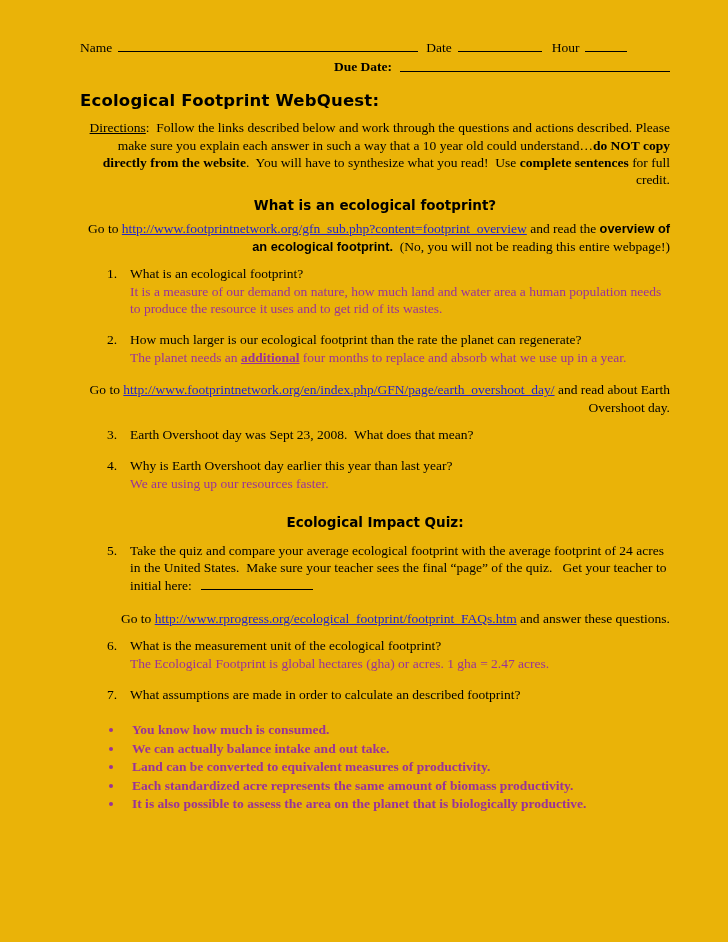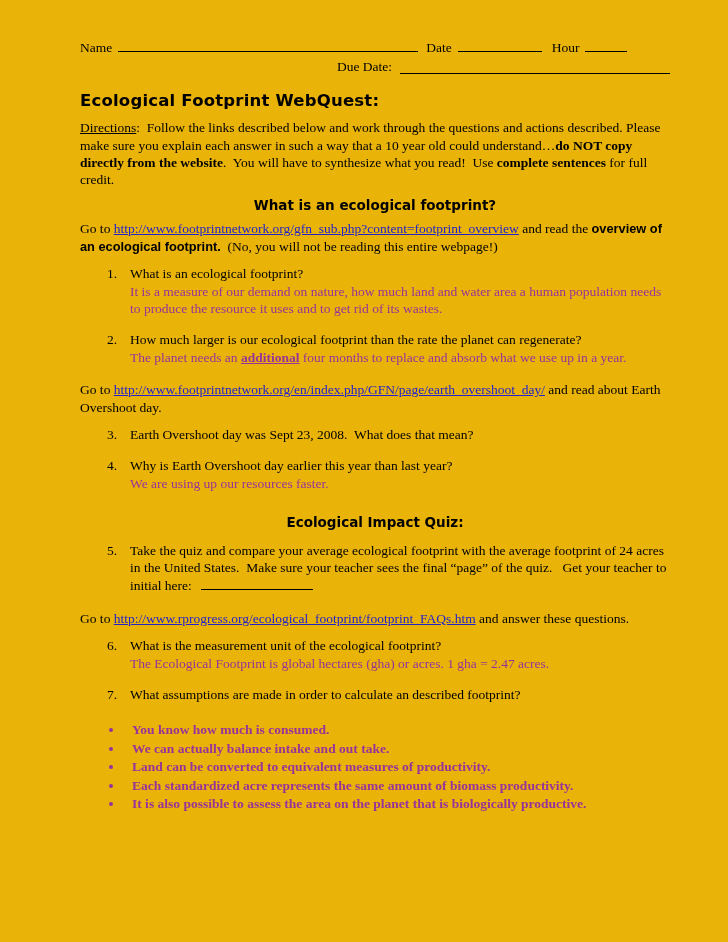--- a/index.html
+++ b/index.html
@@ -10,21 +10,21 @@
     box-sizing:border-box;
     padding:38px 58px 0 80px;
     font-family:"Liberation Serif", serif;
     font-size:13.5px;
     line-height:1.29;
     color:#000;
   }
   .pre { white-space:pre-wrap; }
   
   .hdr1 { display:flex; align-items:baseline; }
-  .hdr2 { display:flex; align-items:center; justify-content:flex-end; margin-top:2px; }
+  .hdr2 { display:flex; align-items:flex-start; justify-content:flex-end; margin-top:2px;font-weight:bold; }
   .blank { display:inline-block; border-bottom:1px solid #000; height:13px; }
   .blank-name { flex:1; margin:0 8px 0 6px; max-width:300px; }
   .blank-date { width:84px; margin:0 10px 0 6px; }
   .blank-hour { width:42px; margin-left:6px; }
   .blank-due  { width:270px; margin-left:8px; }
   .blank-initial { width:112px; margin-left:6px; }
   .lbl { white-space:nowrap; }
   
   .title {
     margin:14px 0 0 0;
@@ -35,21 +35,21 @@
     letter-spacing:.2px;
   }
   .h2 {
     margin:8px 0 0 0;
     text-align:center;
     font-family:"DejaVu Sans", sans-serif;
     font-weight:bold;
     font-size:13.5px;
   }
   .h2.quiz { margin-top:22px; }
-  p.body { margin:8px 0 0 0; }
+  p.body { margin:8px 0 0 0;text-align:right; }
   p.tight { margin-top:6px; }
   p.gap { margin-top:15px; }
   .b { font-weight:bold; }
   .u { text-decoration:underline; }
   .sans-b { font-family:"Liberation Sans", sans-serif; font-weight:bold; font-size:12.8px; }
   a.link, .link { color:#2323cb; text-decoration:underline; word-break:break-all; cursor:pointer; }
   .answer { color:#993399; }
   
   .qa { display:flex; margin:10px 0 0 0; }
   .qa.gap { margin-top:14px; }

